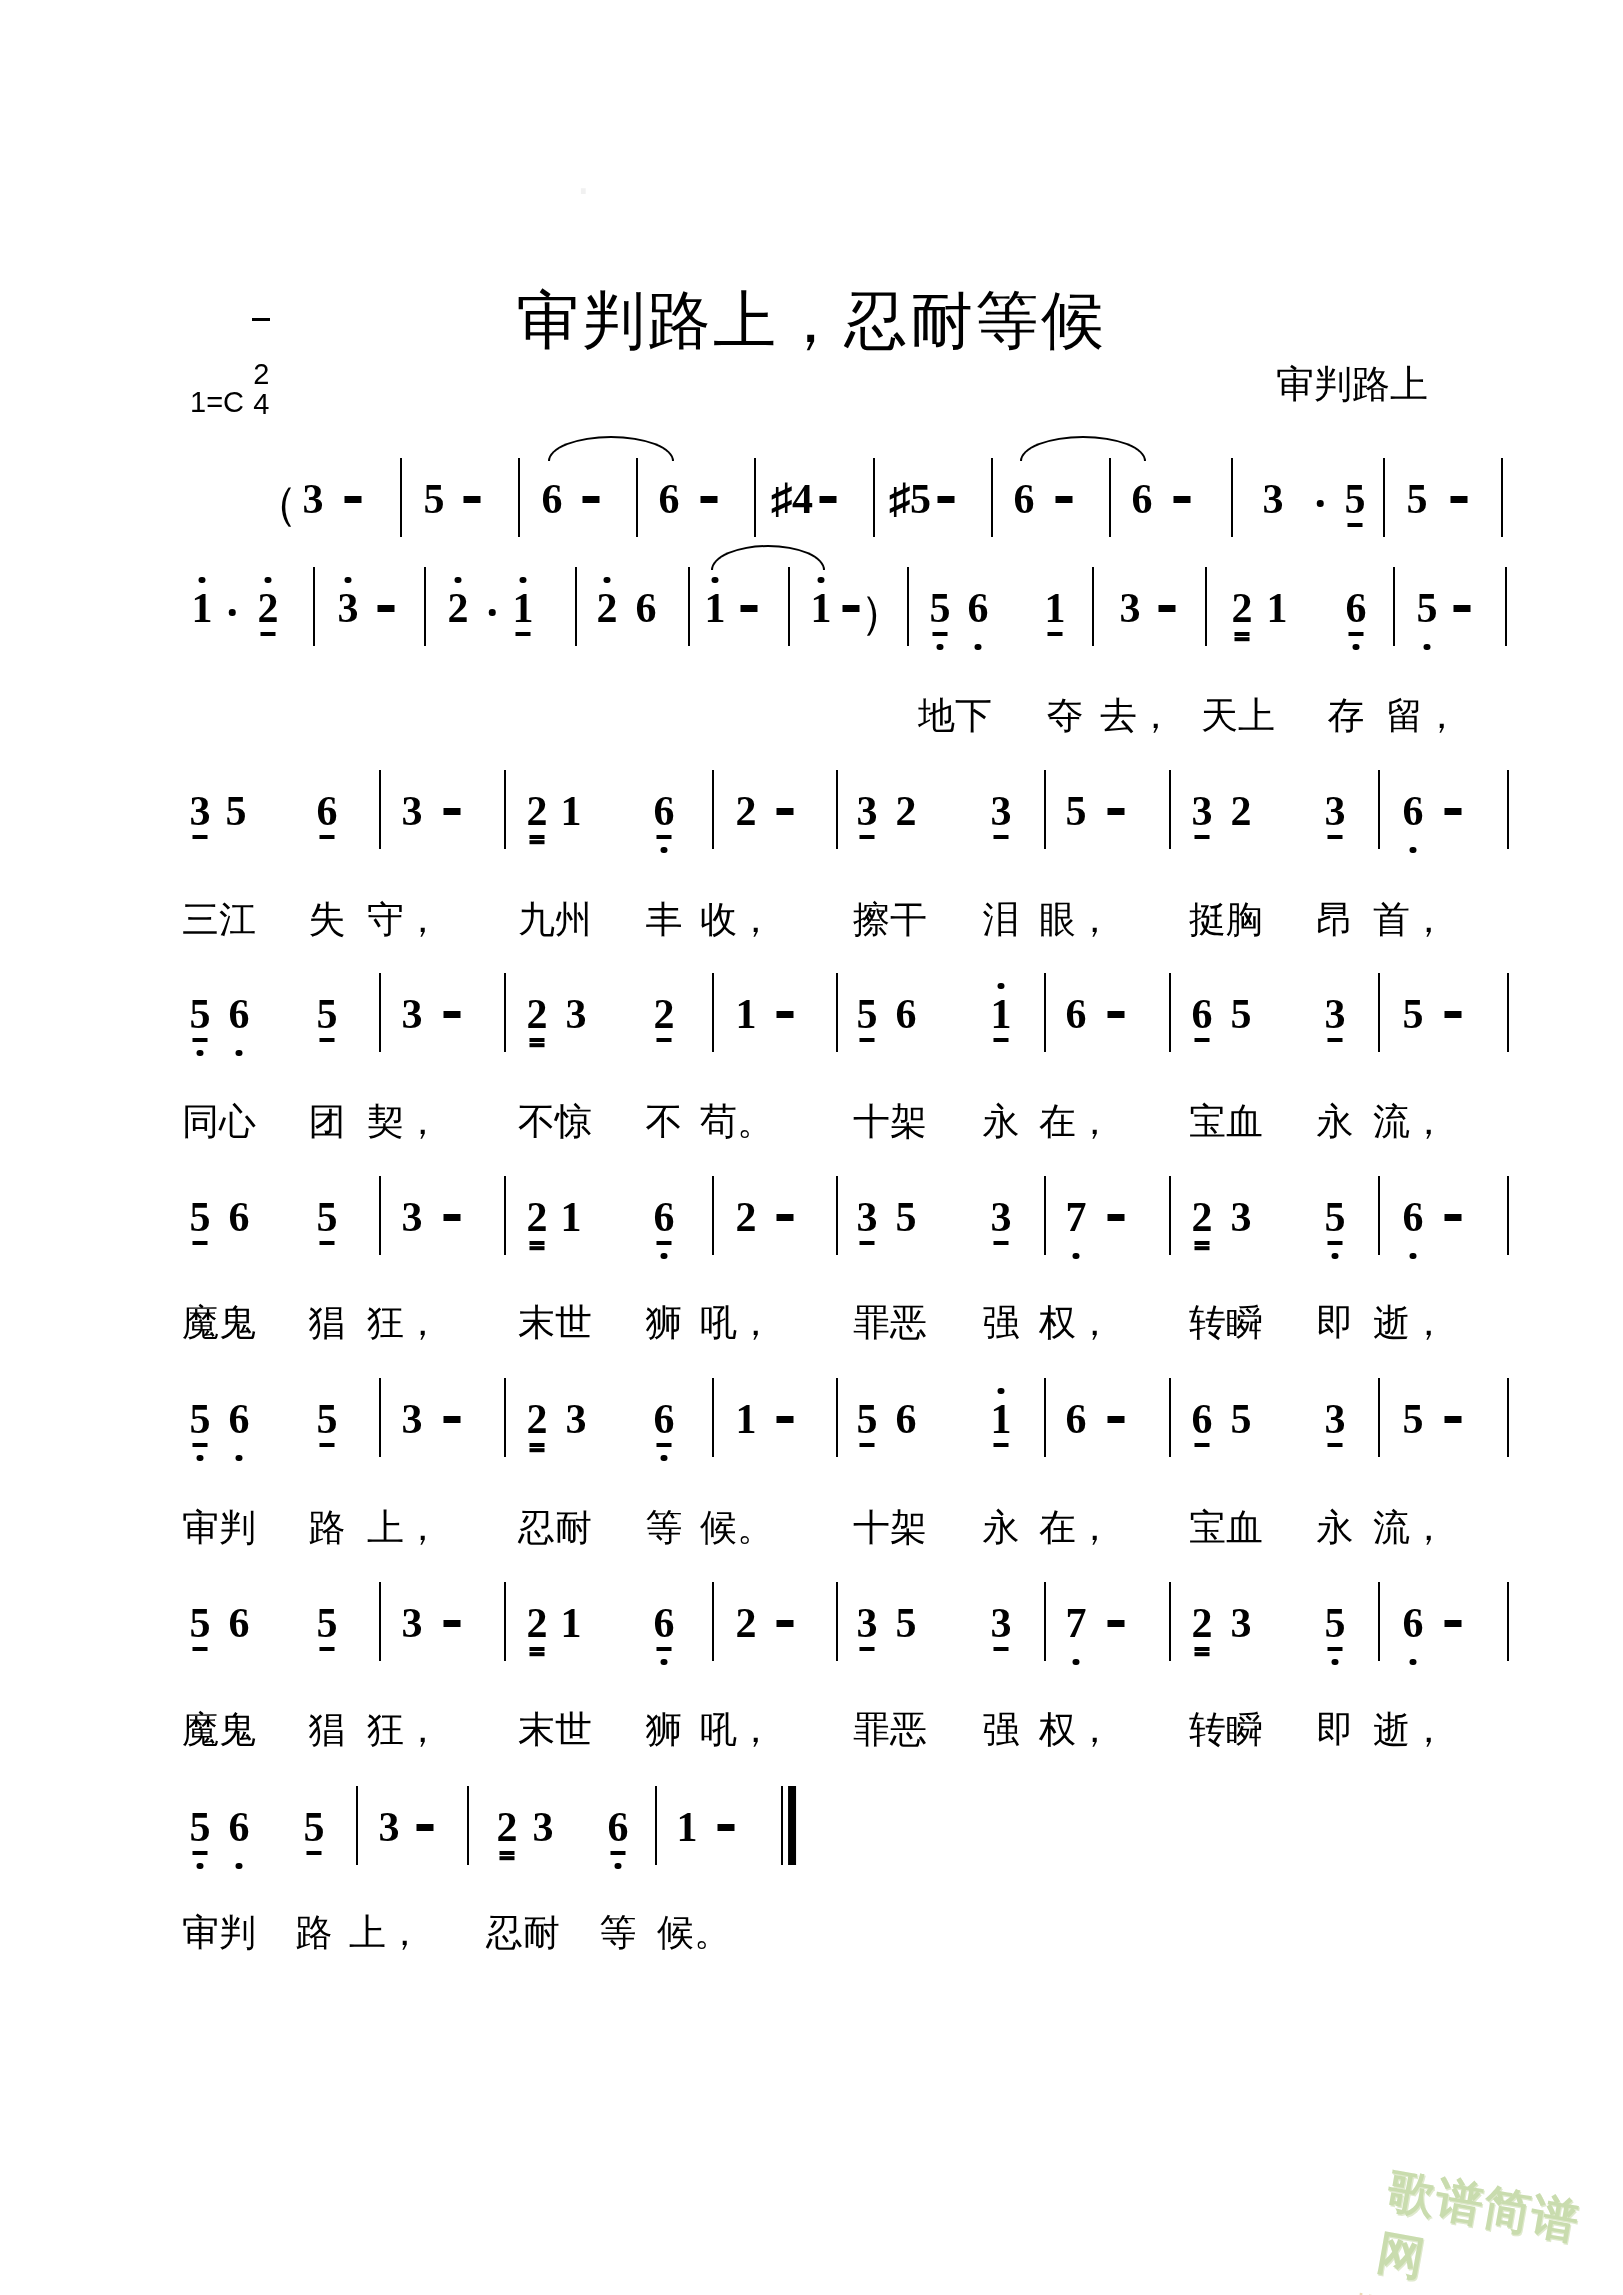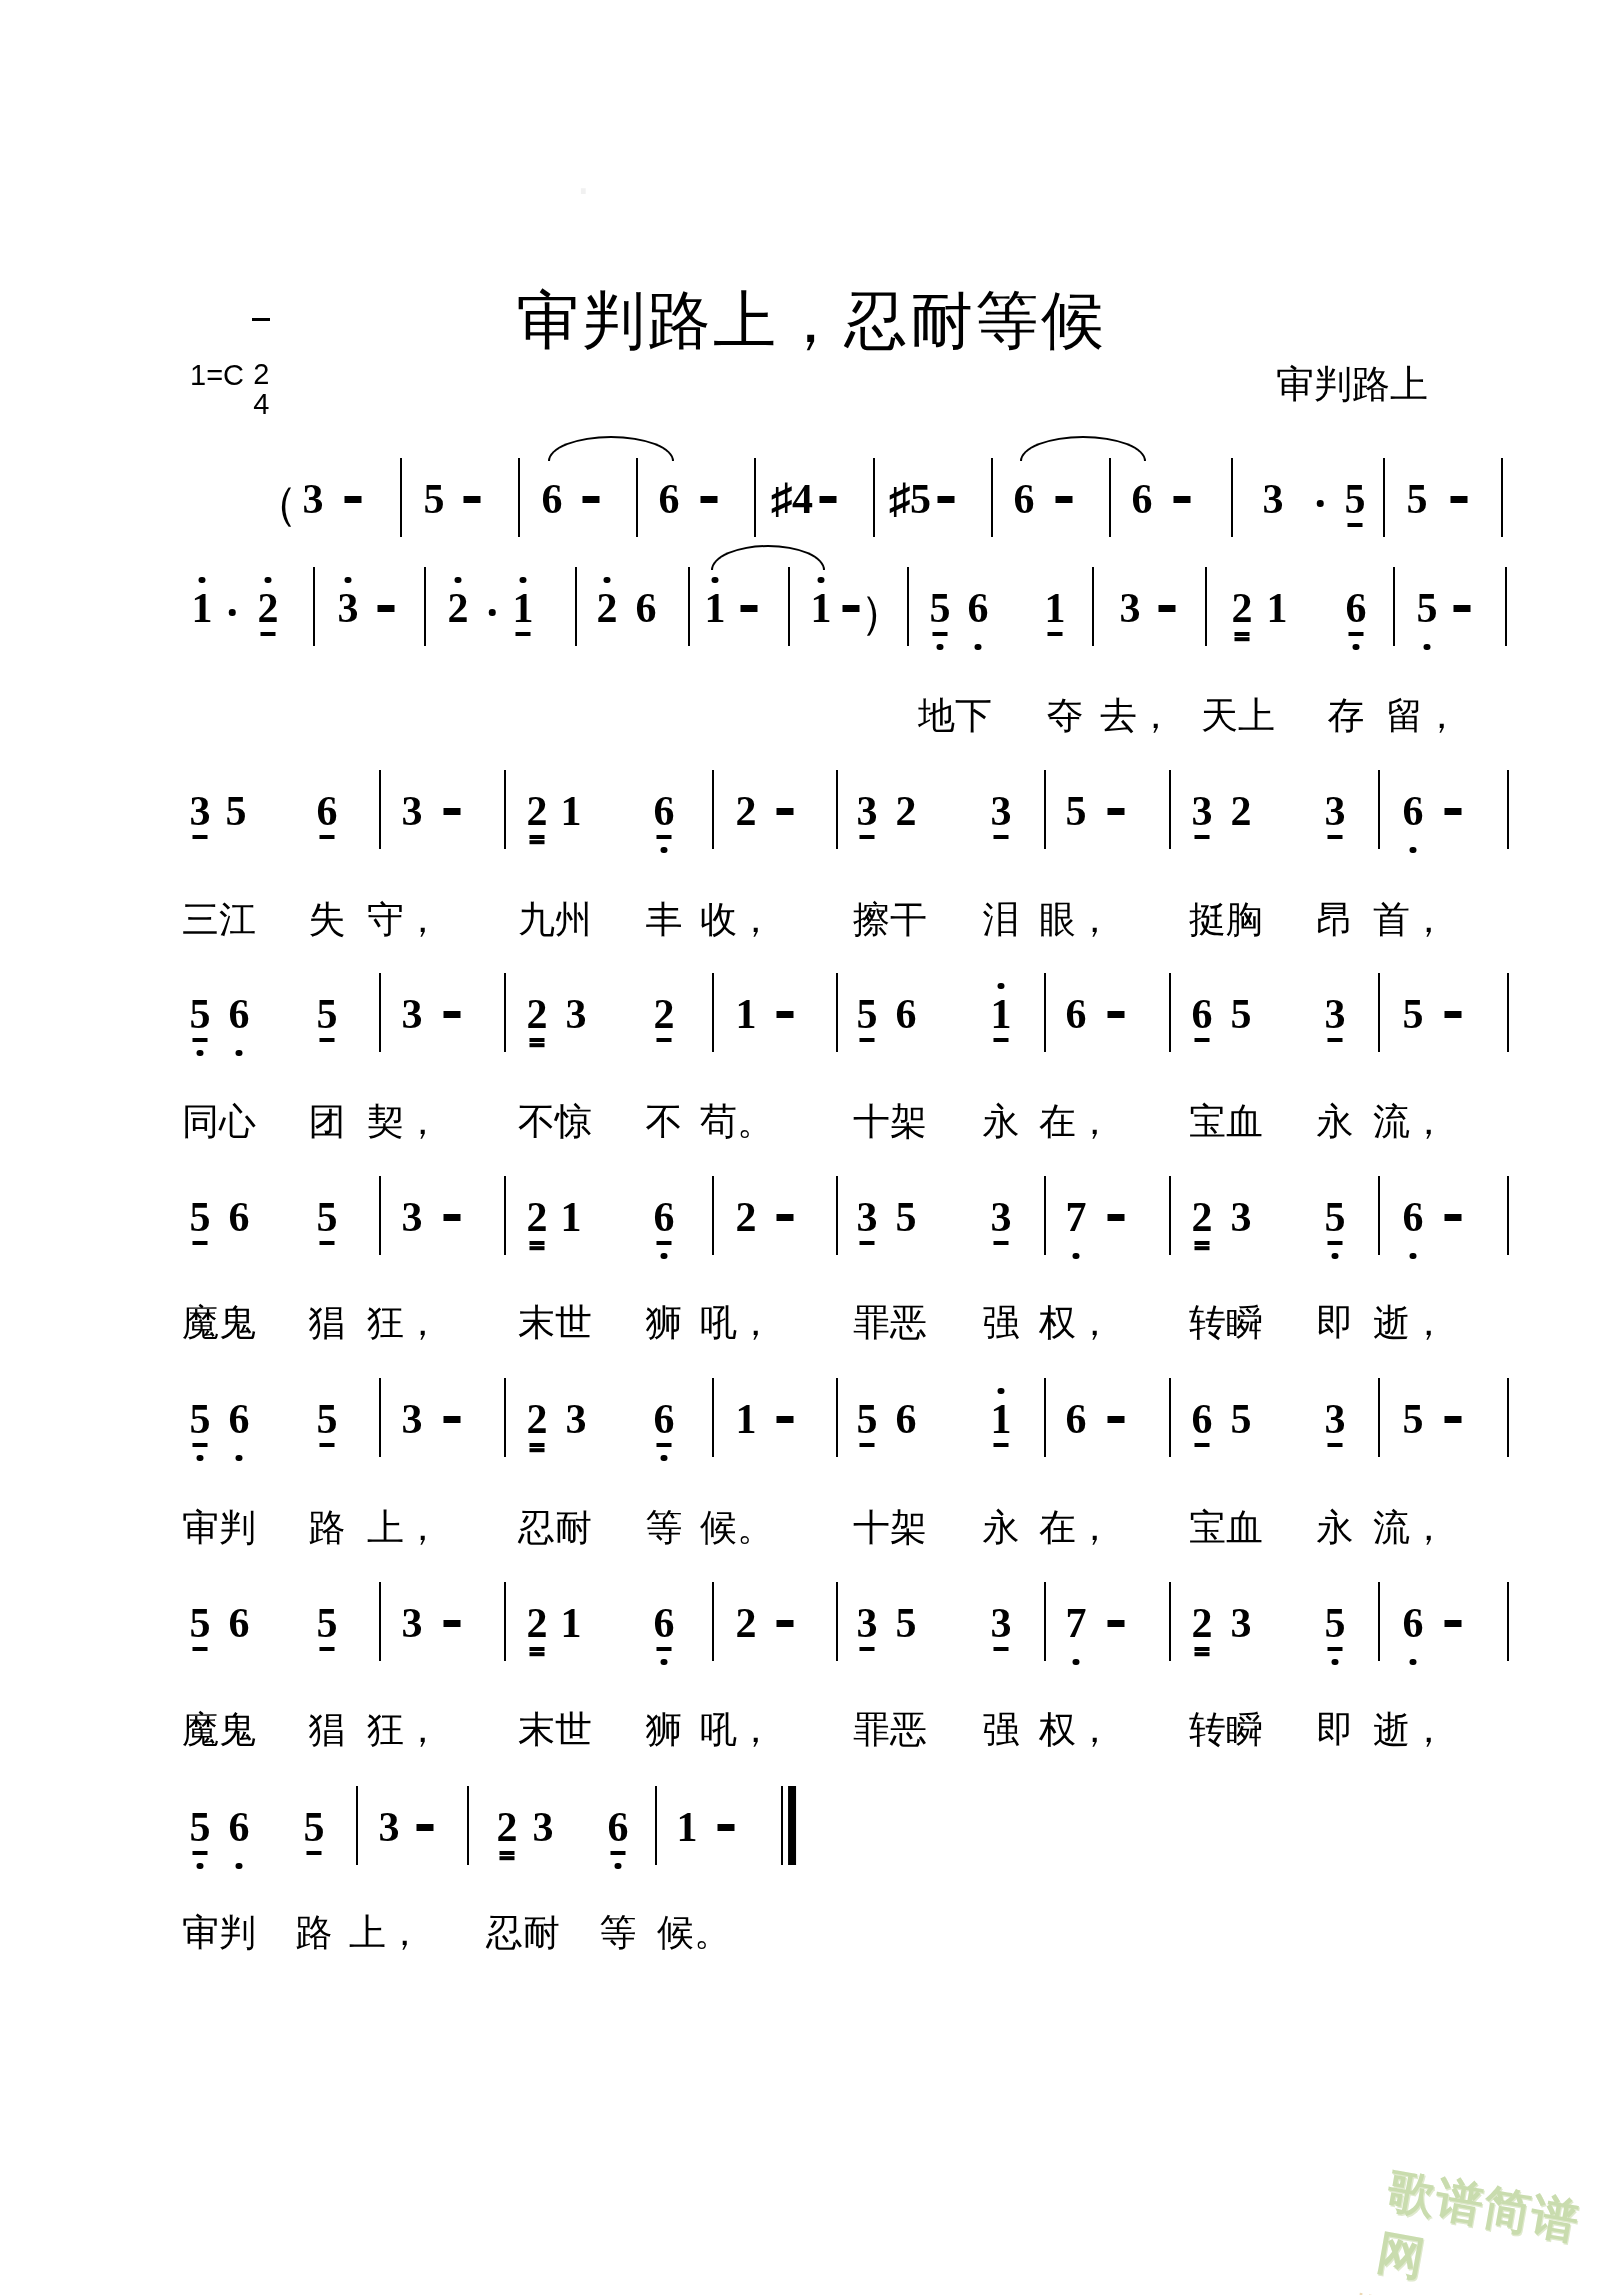--- a/index.html
+++ b/index.html
@@ -2,21 +2,21 @@
 <html style="font-size:10.5px"><head>
 <meta charset="utf-8">
 <style>
   html, body { margin: 0; padding: 0; background: #ffffff; }
   body { width: 1623px; height: 2295px; position: relative; overflow: hidden;
          font-family: "Liberation Serif", "DejaVu Serif", serif; color: #000; }
   .ghost { position: absolute; color: #f1f1f1; font-family: "DejaVu Sans", sans-serif; pointer-events: none; }
   #title { position: absolute; left: 0; width: 1623px; top: 236px; text-align: center;
            font-family: "DejaVu Sans", sans-serif; font-size: 63px; font-weight: normal; letter-spacing: 2.6px; }
   #key { position: absolute; left: 190px; top: 359px; font-family: "Liberation Sans", sans-serif;
-         font-size: 29px; display: flex; align-items: flex-start; }
+         font-size: 29px; display: flex; align-items: flex-end; }
   #key .frac { display: inline-flex; flex-direction: column; align-items: center; margin-left: 9.2px;
                font-size: 29px; line-height: 30px; }
   #key .frac .bar { width: 18.3px; height: 3.3px; background: #000; }
   #composer { position: absolute; left: 1276px; top: 359px; font-family: "DejaVu Sans", sans-serif; font-size: 38px; }
   .row { position: absolute; left: 0; width: 1623px; height: 98px; }
   .tok { position: absolute; font-family: "Liberation Serif", "DejaVu Serif", serif; font-weight: bold;
          font-size: 42px; line-height: 42px; transform: translateX(-50%); top: -21px; white-space: nowrap; }
   .tok.ul::after { content: ""; position: absolute; left: 2.6px; right: 2.6px; bottom: -6.5px; height: 3.3px; background: #000; }
   .tok.dbl::after { content: ""; position: absolute; left: 2.6px; right: 2.6px; bottom: -6.5px; height: 3.3px; background: #000; box-shadow: 0 5.2px 0 #000; }
   .dot-hi { position: absolute; left: 50%; top: -10.5px; width: 6.5px; height: 6.5px; margin-left: -3.3px; border-radius: 50%; background: #000; }

